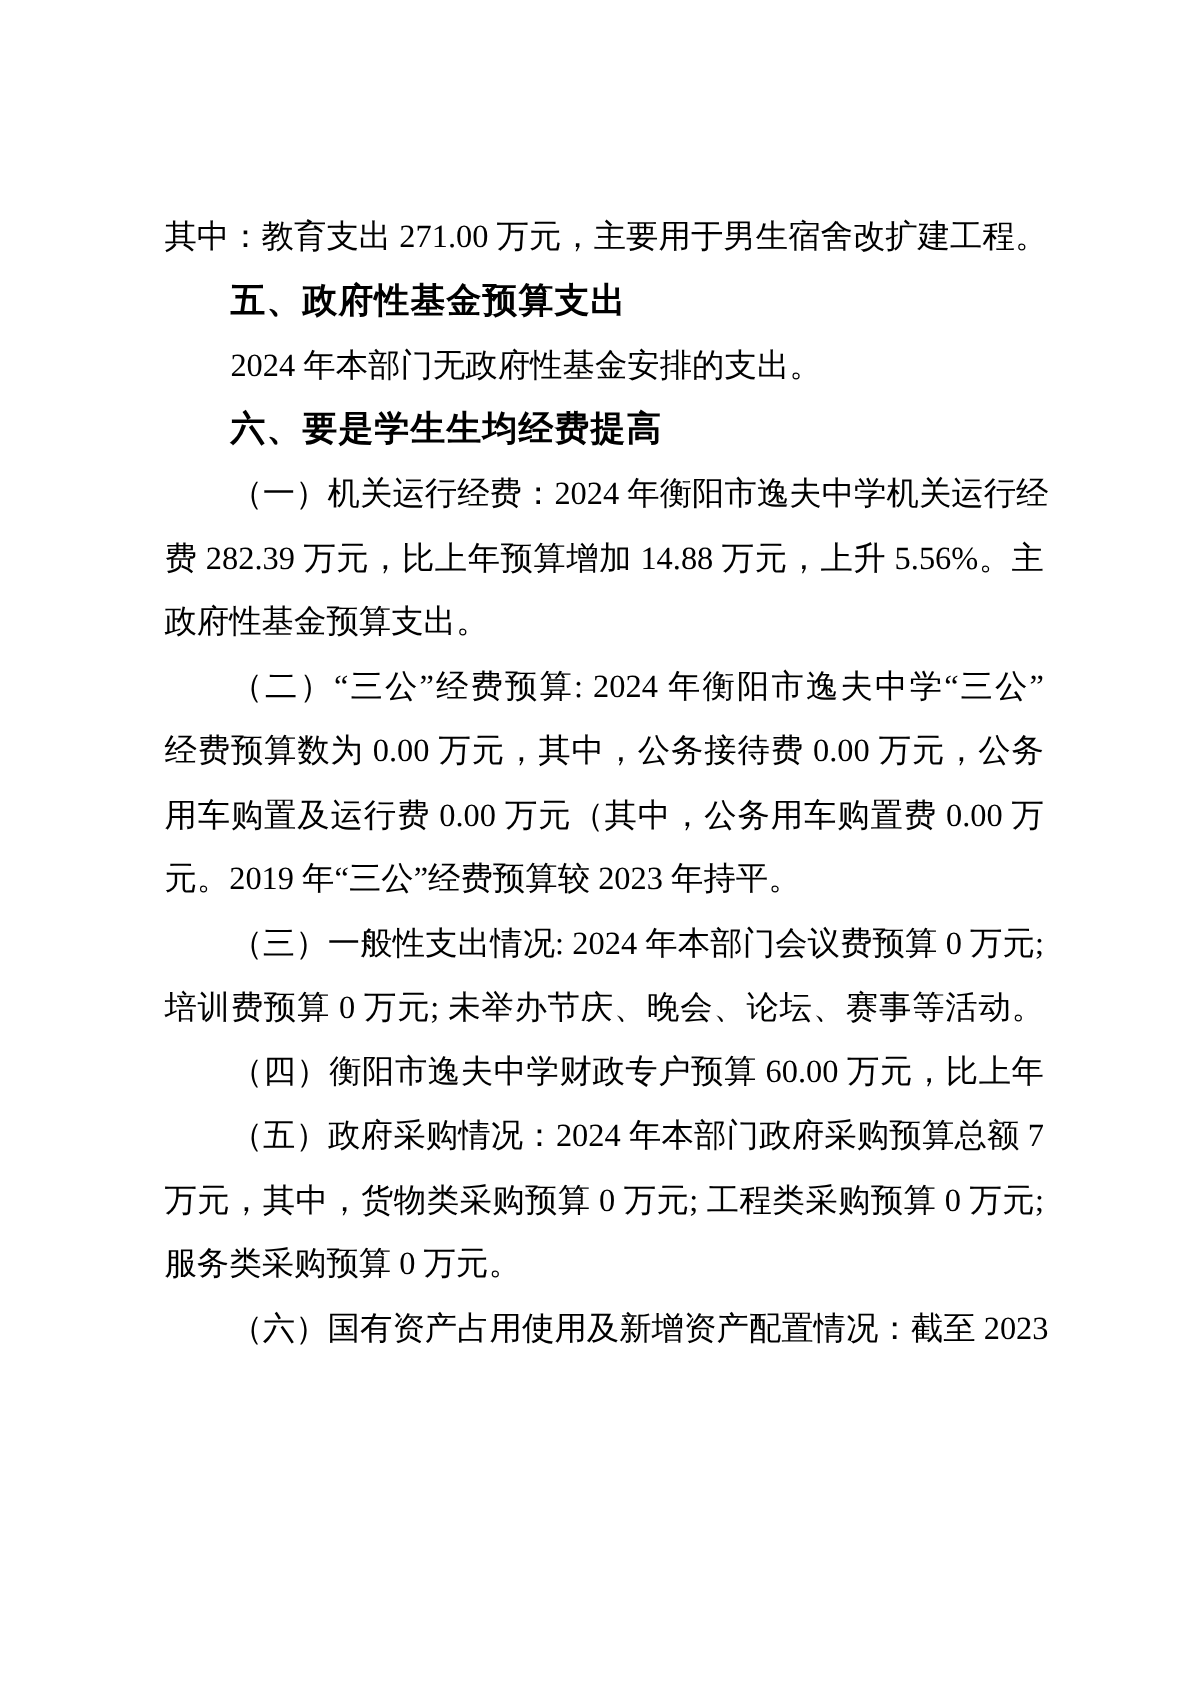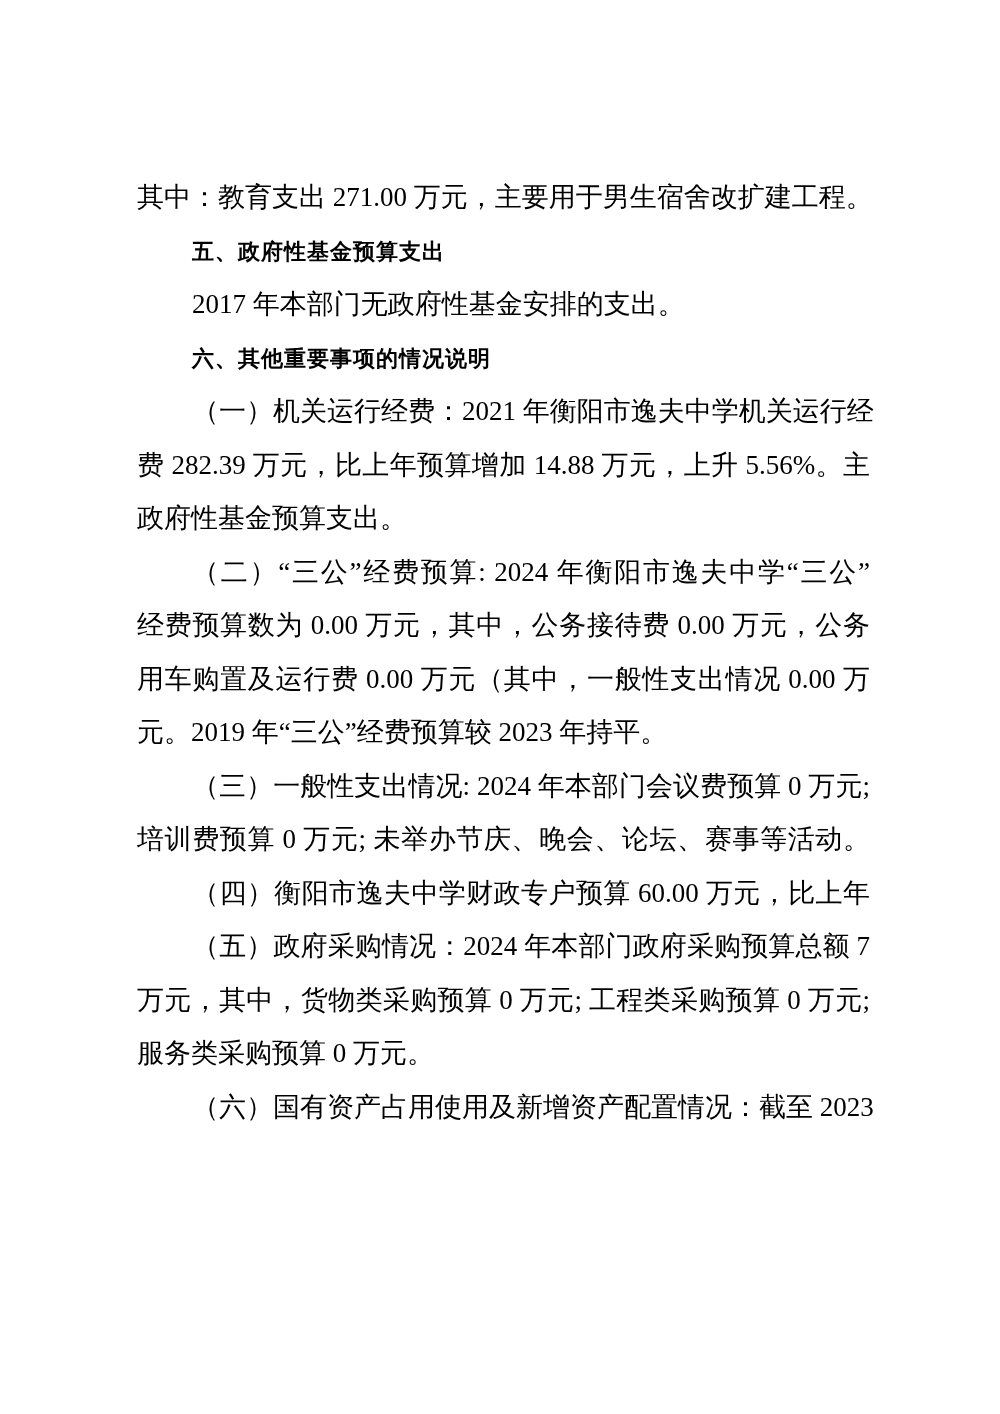--- a/index.html
+++ b/index.html
@@ -26,38 +26,38 @@
   .line.justify {
     text-align: justify;
     text-align-last: justify;
   }
   .line.indent {
     padding-left: 55px;
   }
   .line.heading {
     font-family: Liberation Sans, sans-serif;
     font-weight: 700;
-    font-size: 22px;
+    font-size: 29px;
     letter-spacing: 1px;
   }
 </style>
 </head>
 <body>
 
 <div class="page">
     <div class="line justify">其中：教育支出 271.00 万元，主要用于男生宿舍改扩建工程。</div>
     <div class="line heading indent">五、政府性基金预算支出</div>
-    <div class="line indent">2017 年本部门无政府性基金安排的支出。</div>
-    <div class="line heading indent">六、其他重要事项的情况说明</div>
-    <div class="line indent justify">（一）机关运行经费：2021 年衡阳市逸夫中学机关运行经</div>
+    <div class="line indent">2024 年本部门无政府性基金安排的支出。</div>
+    <div class="line heading indent">六、要是学生生均经费提高</div>
+    <div class="line indent justify">（一）机关运行经费：2024 年衡阳市逸夫中学机关运行经</div>
     <div class="line justify">费 282.39 万元，比上年预算增加 14.88 万元，上升 5.56%。主</div>
     <div class="line">政府性基金预算支出。</div>
     <div class="line indent justify">（二）“三公”经费预算: 2024 年衡阳市逸夫中学“三公”</div>
     <div class="line justify">经费预算数为 0.00 万元，其中，公务接待费 0.00 万元，公务</div>
-    <div class="line justify">用车购置及运行费 0.00 万元（其中，一般性支出情况 0.00 万</div>
+    <div class="line justify">用车购置及运行费 0.00 万元（其中，公务用车购置费 0.00 万</div>
     <div class="line">元。2019 年“三公”经费预算较 2023 年持平。</div>
     <div class="line indent justify">（三）一般性支出情况: 2024 年本部门会议费预算 0 万元;</div>
     <div class="line justify">培训费预算 0 万元; 未举办节庆、晚会、论坛、赛事等活动。</div>
     <div class="line indent justify">（四）衡阳市逸夫中学财政专户预算 60.00 万元，比上年</div>
     <div class="line indent justify">（五）政府采购情况：2024 年本部门政府采购预算总额 7</div>
     <div class="line justify">万元，其中，货物类采购预算 0 万元; 工程类采购预算 0 万元;</div>
     <div class="line">服务类采购预算 0 万元。</div>
     <div class="line indent justify">（六）国有资产占用使用及新增资产配置情况：截至 2023</div>
   </div>
 

